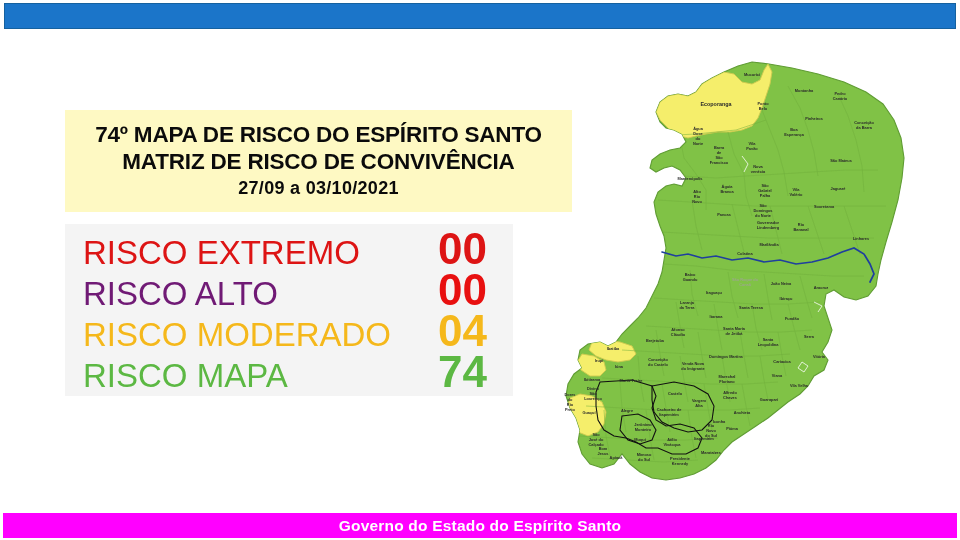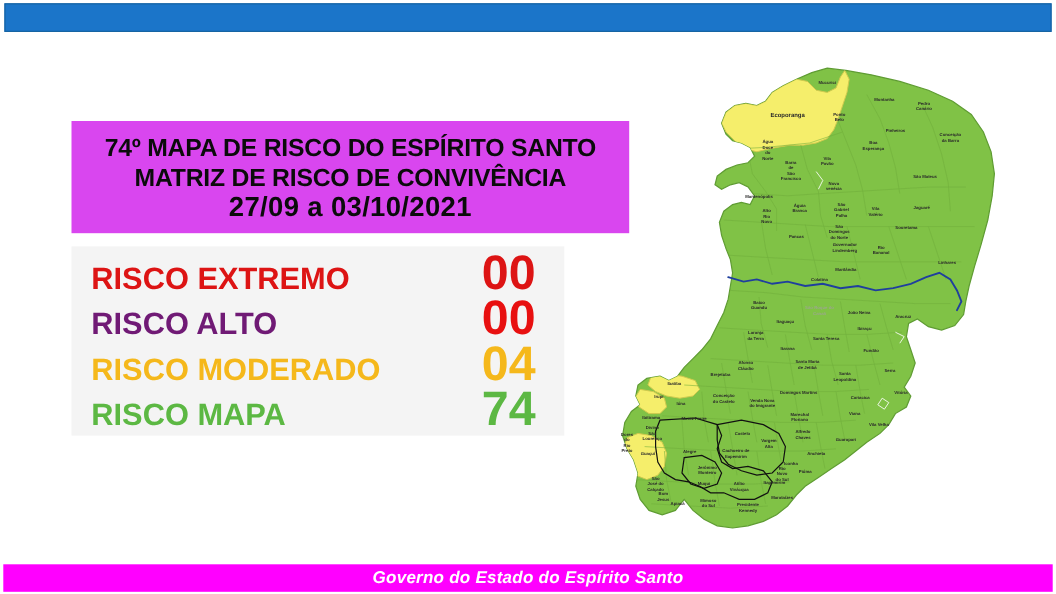--- a/index.html
+++ b/index.html
@@ -27,37 +27,37 @@
     box-sizing: border-box;
   }
 
   
   #title-block {
     position: absolute;
     left: 65px;
     top: 110px;
     width: 507px;
     height: 102px;
-    background: #d946ef;
+    background: #fef9c3;
     display: flex;
     flex-direction: column;
     align-items: center;
     justify-content: center;
     box-sizing: border-box;
   }
   #title-block .tline {
     color: #0b0b0b;
     font-weight: bold;
     font-size: 22.5px;
     line-height: 27px;
     letter-spacing: -0.2px;
     white-space: nowrap;
   }
   #title-block .tline.date {
-    font-size: 25px;
+    font-size: 18px;
     letter-spacing: 0.3px;
   }
 
   
   #risk-block {
     position: absolute;
     left: 65px;
     top: 224px;
     width: 448px;
     height: 172px;
@@ -65,22 +65,22 @@
     box-sizing: border-box;
     padding: 6px 0 0 0;
   }
   .risk-row {
     display: flex;
     align-items: baseline;
     height: 41px;
     padding-left: 18px;
   }
   .risk-label {
-    font-weight: bold;
-    font-size: 28px;
+    font-weight: normal;
+    font-size: 33px;
     line-height: 38px;
     white-space: nowrap;
     flex: 0 0 355px;
   }
   .risk-count {
     font-weight: bold;
     font-size: 44px;
     line-height: 38px;
     white-space: nowrap;
   }
@@ -113,21 +113,20 @@
     width: 954px;
     height: 25px;
     background: #ff00ff;
     display: flex;
     align-items: center;
     justify-content: center;
   }
   #footer-bar .ftext {
     color: #ffffff;
     font-weight: bold;
-    font-style: italic;
     font-size: 15.5px;
     letter-spacing: 0.2px;
     white-space: nowrap;
   }
 </style>
 </head>
 <body>
 
 <div id="top-bar"></div>
 

